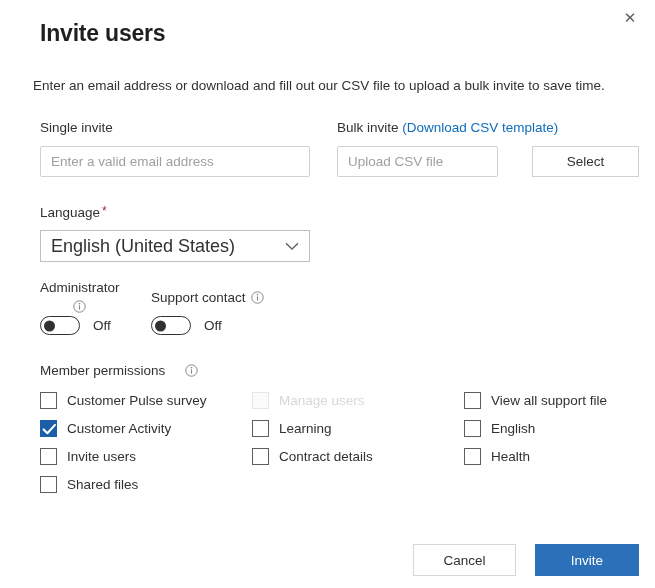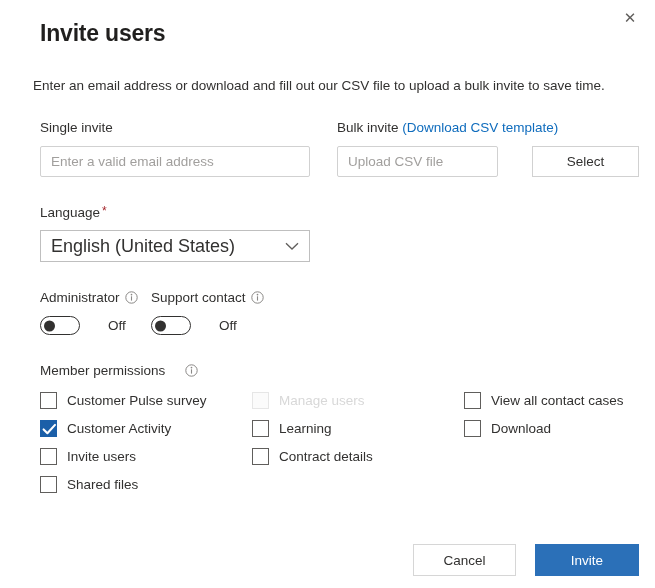--- a/index.html
+++ b/index.html
@@ -147,21 +147,21 @@
     align-items: center;
     justify-content: center;
     color: #605e5c;
     cursor: pointer;
   }
 
   .toggle-row {
     position: absolute;
     display: flex;
     align-items: center;
-    gap: 28px;
+    gap: 13px;
   }
   .switch {
     width: 40px;
     height: 19px;
     border: 1px solid #323130;
     border-radius: 10px;
     background: #ffffff;
     position: relative;
     cursor: pointer;
     flex: none;
@@ -288,21 +288,21 @@
   </div>
   <div class="dropdown">
     <span>English (United States)</span>
     <span class="chev">
       <svg width="14" height="9" viewBox="0 0 14 9">
           <path d="M1 1.2 L7 7 L13 1.2" stroke="#605e5c" stroke-width="1.3" fill="none"></path>
         </svg>
     </span>
   </div>
 
-  <div class="toggle-label" style="left:40px; top:290px;">
+  <div class="toggle-label" style="left:40px; top:280px;flex-direction:column;">
     <span>Administrator</span>
     <span class="info-icon">
       <svg width="13" height="13" viewBox="0 0 13 13">
           <circle cx="6.5" cy="6.5" r="5.7" fill="none" stroke="#8a8886" stroke-width="1"></circle>
           <circle cx="6.5" cy="3.6" r="0.85" fill="#8a8886"></circle>
           <rect x="5.95" y="5.3" width="1.1" height="4.3" fill="#8a8886"></rect>
         </svg>
     </span>
   </div>
   <div class="toggle-row" style="left:40px; top:316px;">
@@ -373,25 +373,29 @@
           <span class="plabel">Learning</span>
         </div>
         <div class="perm-item">
           <span class="cbox"></span>
           <span class="plabel">Contract details</span>
         </div>
       </div>
     <div class="perm-col c3">
         <div class="perm-item">
           <span class="cbox"></span>
-          <span class="plabel">View all contact cases</span>
-        </div>
-        <div class="perm-item">
-          <span class="cbox"></span>
-          <span class="plabel">Download</span>
+          <span class="plabel">View all support file</span>
+        </div>
+        <div class="perm-item">
+          <span class="cbox"></span>
+          <span class="plabel">English</span>
+        </div>
+        <div class="perm-item">
+          <span class="cbox"></span>
+          <span class="plabel">Health</span>
         </div>
       </div>
   </div>
 
   <button class="footer-btn btn-cancel">Cancel</button>
   <button class="footer-btn btn-invite">Invite</button>
 
 </div>
 
 </body></html>

